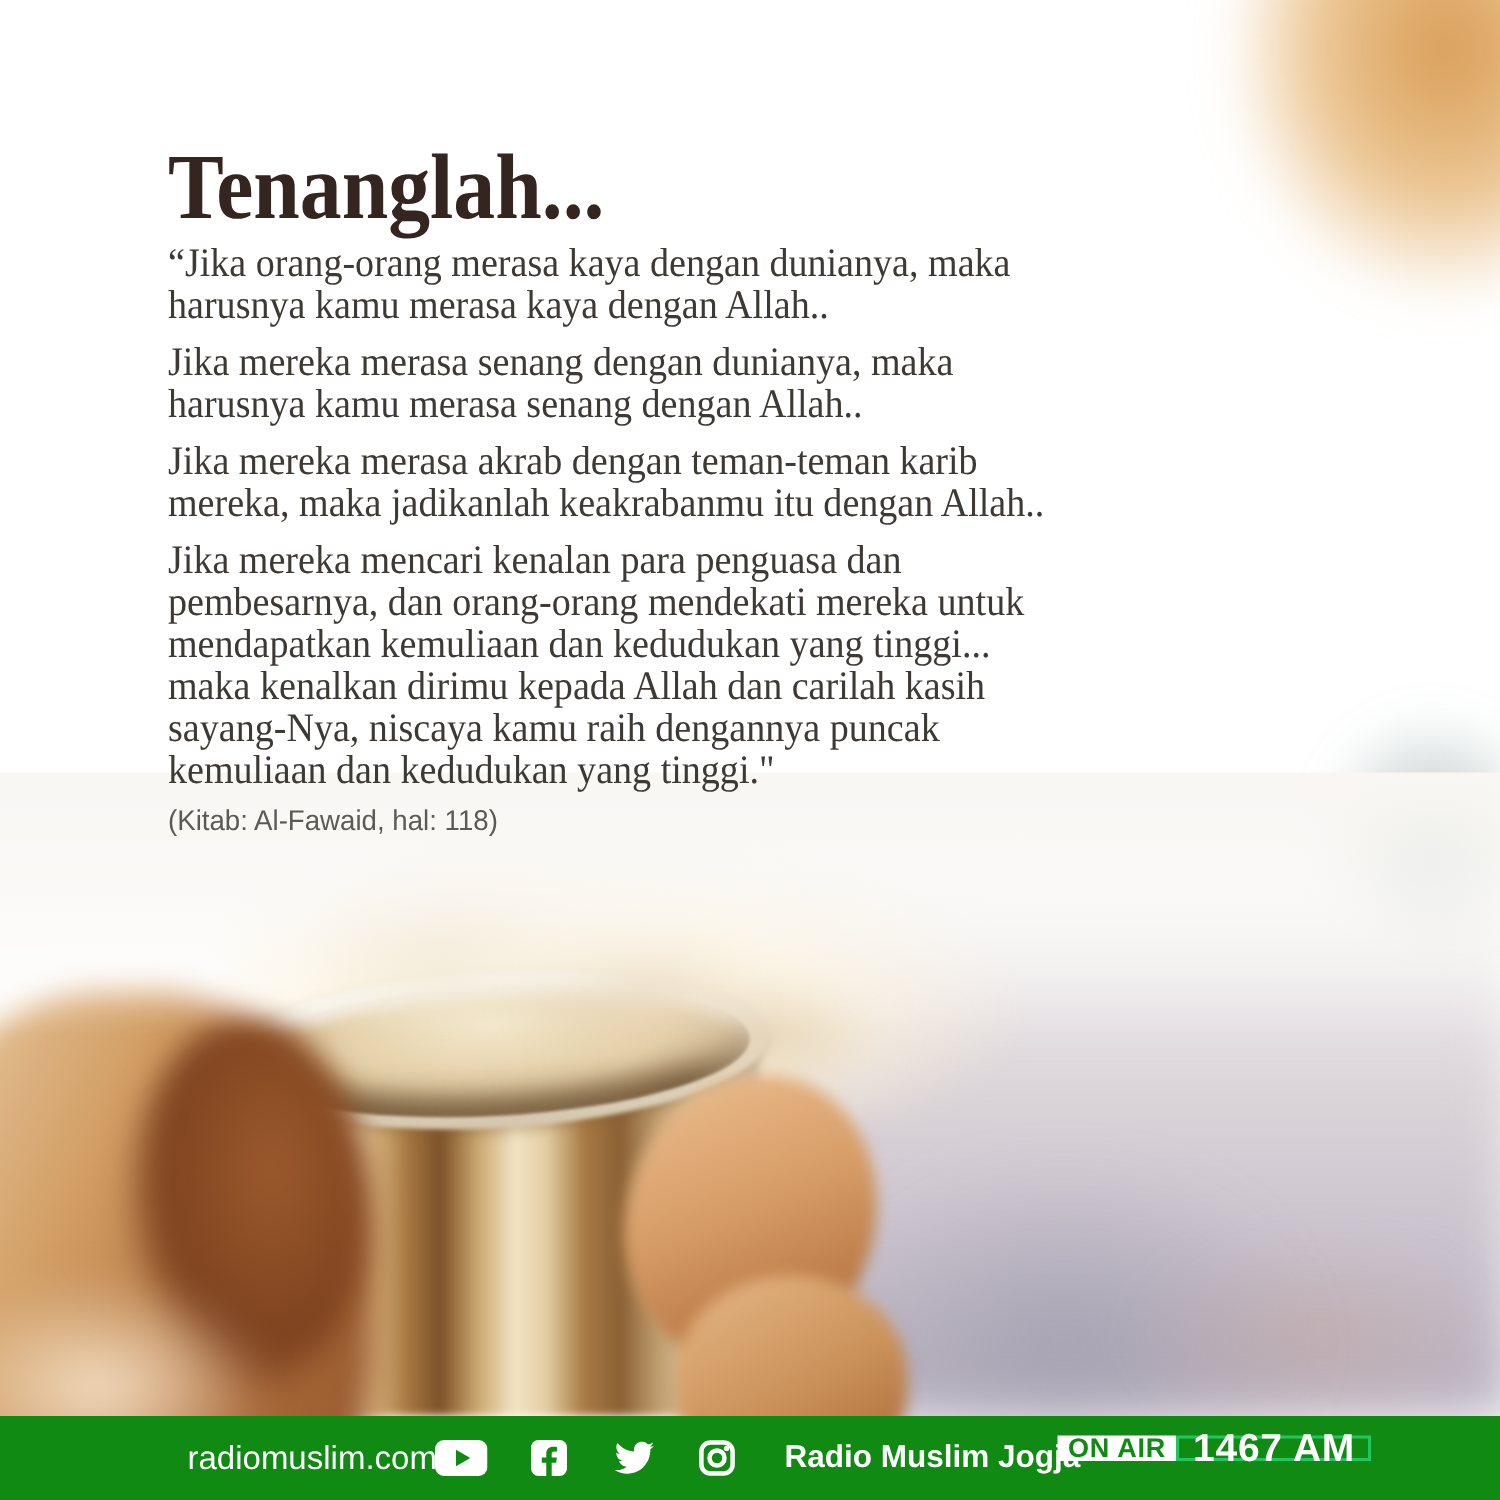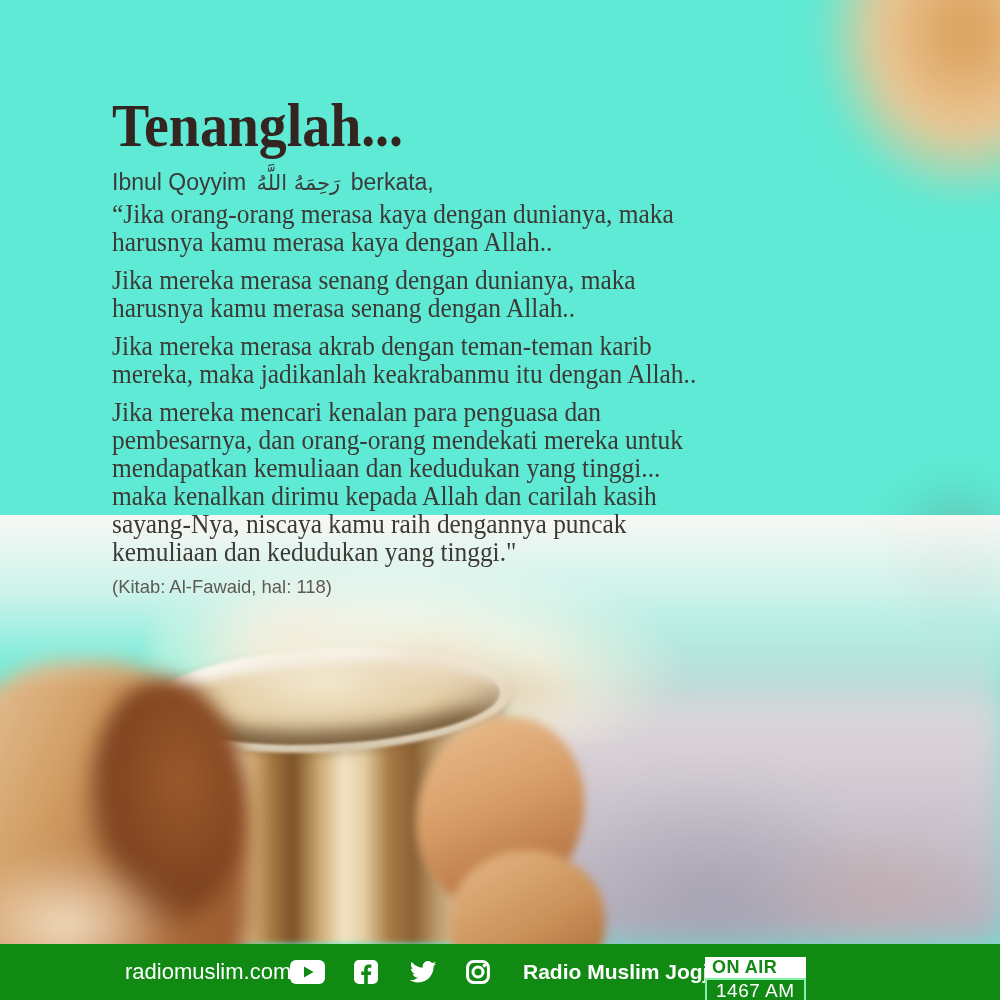--- a/index.html
+++ b/index.html
@@ -1,18 +1,18 @@
 <!DOCTYPE html>
 <html><head>
 <meta charset="utf-8">
 <style>
   html,body { margin:0; padding:0; background:#222; }
   .canvas {
     position:relative; width:1000px; height:1000px; margin:0 auto;
-    background:#5eead4; overflow:hidden;
+    background:#ffffff; overflow:hidden;
     font-family:"Liberation Sans", sans-serif;
   }
   .canvas * { box-sizing:border-box; }
 
   
   .bg { position:absolute; inset:0; overflow:hidden; }
   .bg div { position:absolute; pointer-events:none; }
 
   .ph-topright { right:-60px; top:-80px; width:240px; height:280px;
     background:radial-gradient(ellipse at 60% 40%, #d89c55 0%, #ecc795 42%, rgba(251,249,247,0) 72%);
@@ -108,24 +108,24 @@
     background:#118a14; z-index:30; color:#fff; }
   .footer > div { position:absolute; }
   .f-site { left:125px; top:0; line-height:56px; font-size:22px; }
   .f-site b { font-weight:400; }
   .f-site span { font-weight:400; }
   .f-yt { left:290px; top:16px; width:35px; height:24px; }
   .f-fb { left:354px; top:16px; width:24px; height:24px; }
   .f-tw { left:409px; top:17px; width:28px; height:22px; }
   .f-ig { left:466px; top:16px; width:24px; height:24px; }
   .f-station { left:523px; top:0; line-height:56px; font-size:21px; font-weight:700; }
-  .f-badge { left:705px; top:13px; height:30px; display:flex; align-items:stretch;flex-direction:column; }
+  .f-badge { left:705px; top:13px; height:17px; display:flex; align-items:stretch; }
   .f-onair { background:#fff; color:#118a14; font-weight:700; font-size:18px;
     display:flex; align-items:center; padding:0 7px; letter-spacing:.5px; }
-  .f-freq { border:2px solid #86efac; color:#fff; font-weight:400; font-size:19px;
+  .f-freq { border:2px solid #22c55e; color:#fff; font-weight:700; font-size:26px;
     display:flex; align-items:center; padding:0 9px; letter-spacing:.5px; }
   .f-badge svg, .footer svg { display:block; }
 </style>
 </head>
 <body>
 
 <div class="canvas">
 
   <div class="bg">
     <div class="ph-topright"></div>
@@ -144,25 +144,20 @@
     <div class="ph-knuckle"></div>
     <div class="ph-wrist"></div>
     <div class="ph-finger1"></div>
     <div class="ph-finger2"></div>
     <div class="ph-fade-top"></div>
   </div>
 
   <div class="content">
     <h1 class="title">Tenanglah...</h1>
 
-    <div class="attr">
-      <span>Ibnul Qoyyim</span>
-      <span class="arabic">رَحِمَهُ اللَّهُ</span>
-      <span>berkata,</span>
-    </div>
 
     <div class="quote">
       <div class="para">
         <div class="line">“Jika orang-orang merasa kaya dengan dunianya, maka</div>
         <div class="line">harusnya kamu merasa kaya dengan Allah..</div>
       </div>
       <div class="para">
         <div class="line">Jika mereka merasa senang dengan dunianya, maka</div>
         <div class="line">harusnya kamu merasa senang dengan Allah..</div>
       </div>

